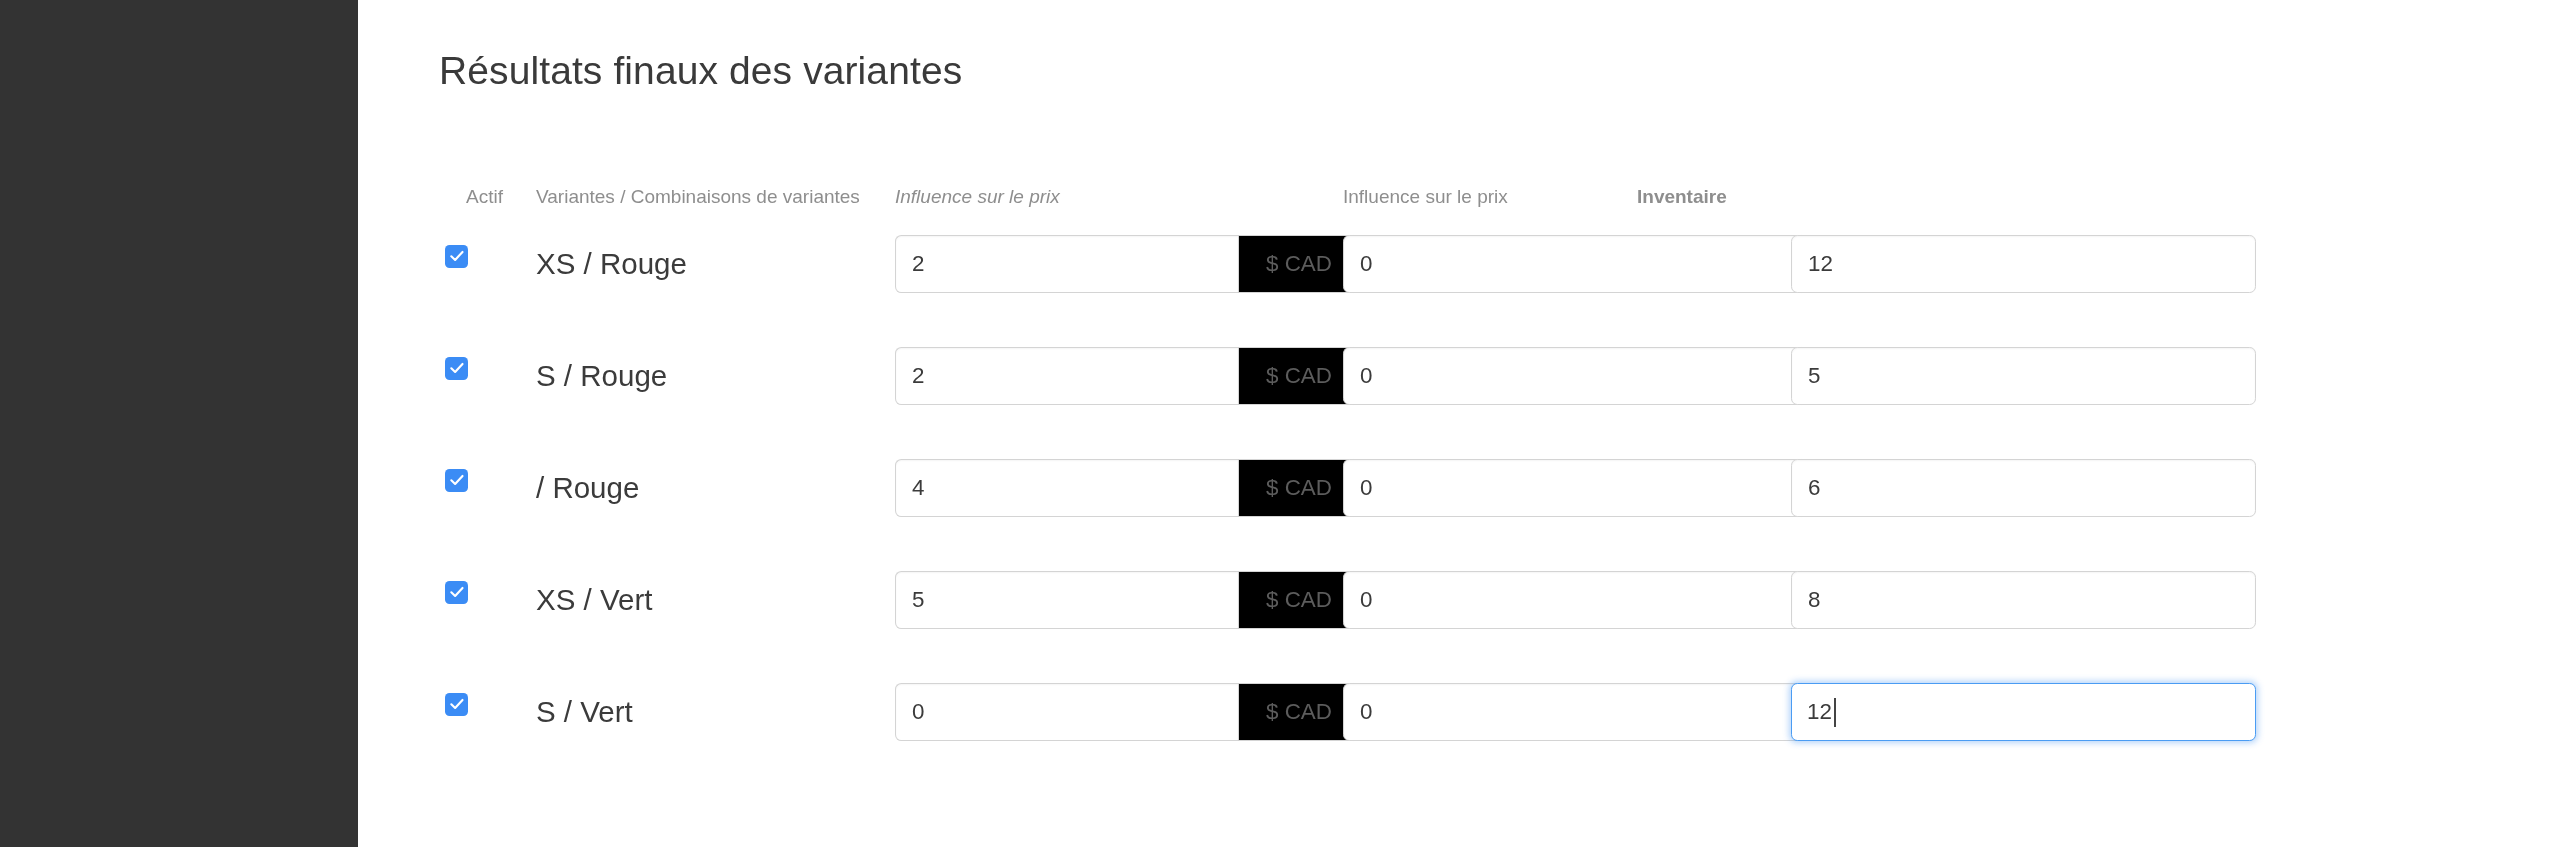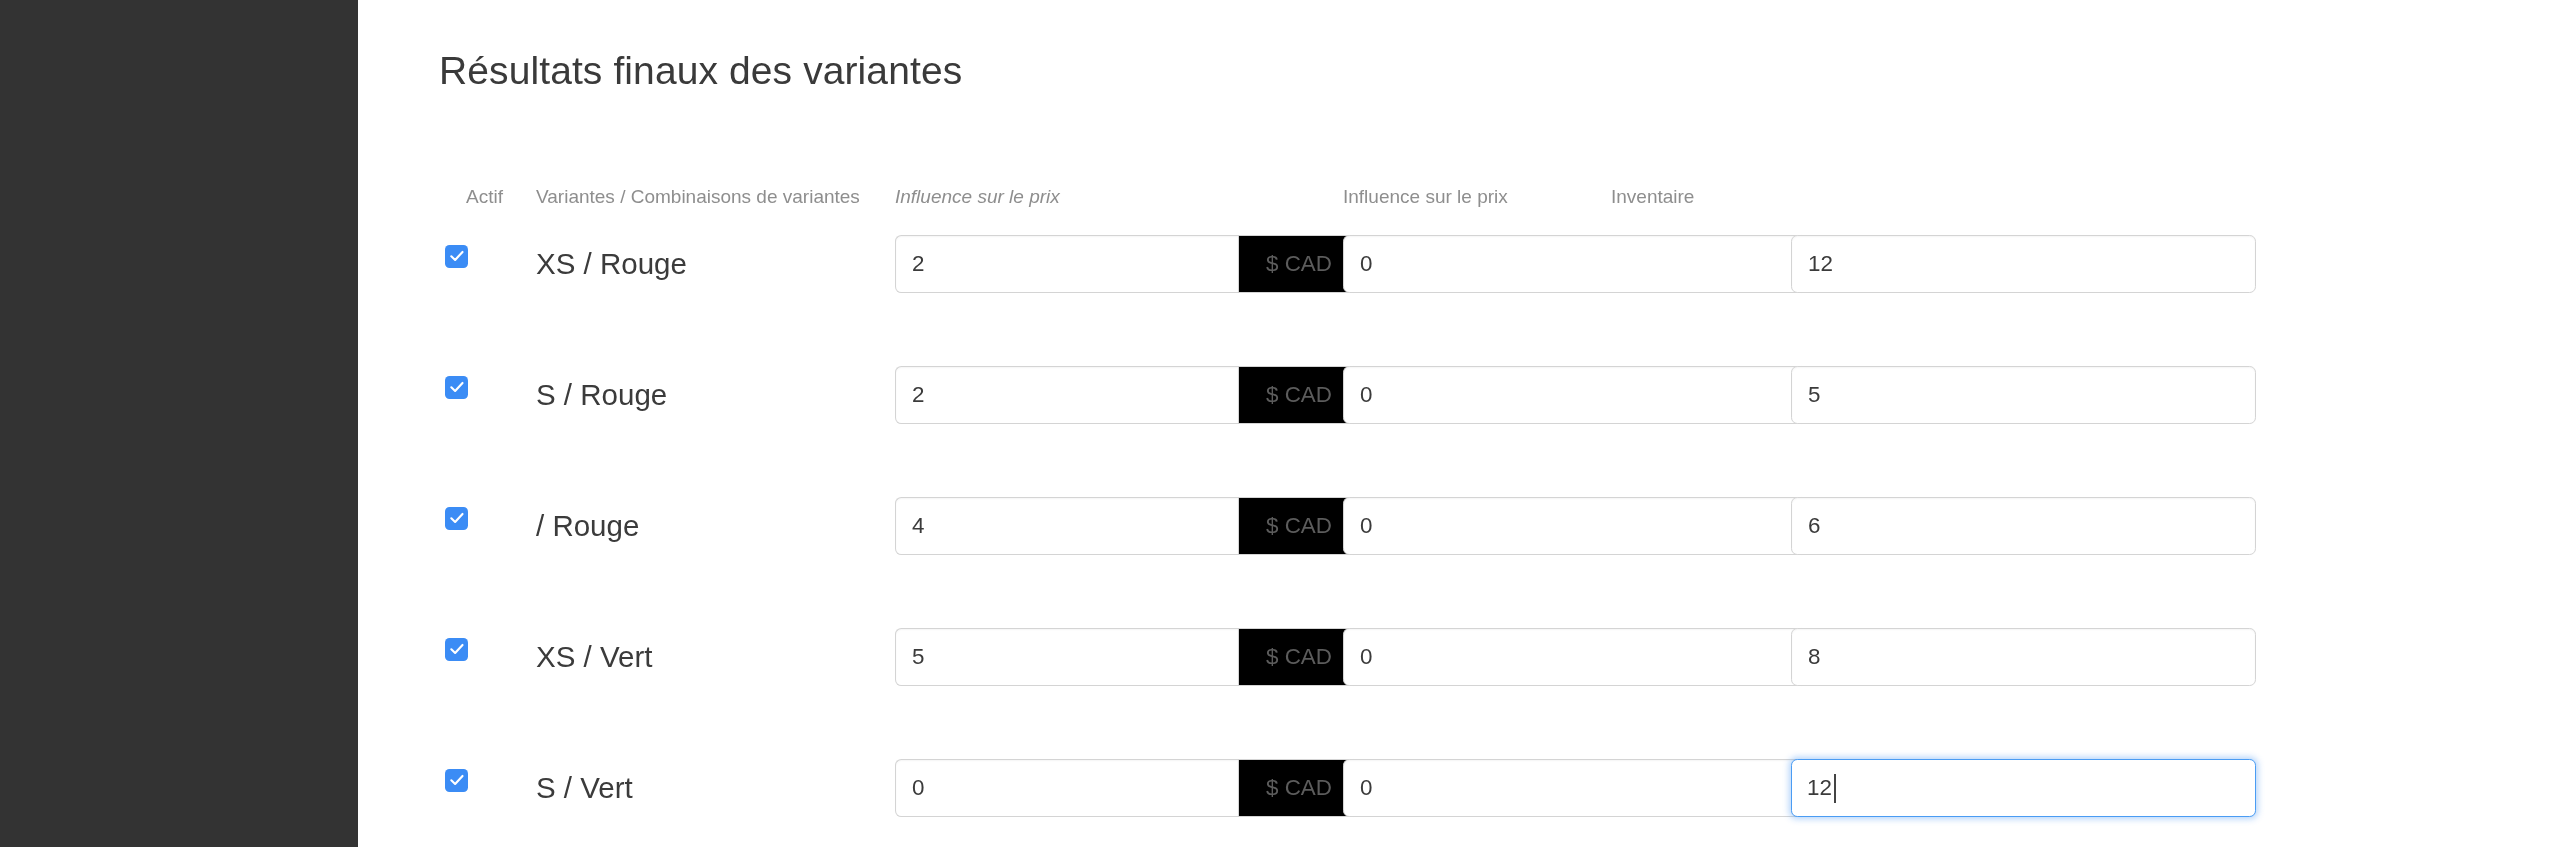--- a/index.html
+++ b/index.html
@@ -72,32 +72,32 @@
     color: #8e8e8e;
     font-weight: 400;
     white-space: nowrap;
     line-height: 1.2;
   }
 
   .th-actif       { left: 8px; margin-left: 19px; }
   .th-variants    { left: 97px; }
   .th-price       { left: 456px; font-style: italic; }
   .th-weight      { left: 904px; }
-  .th-inventory   { left: 1172px; }
+  .th-inventory   { left: 1198px; font-weight: bold; }
 
   .table-body {
     position: relative;
     margin-top: 19px;
     height: 537px;
   }
 
   .variant-row {
     position: relative;
     height: 58px;
-    margin-bottom: 73px;
+    margin-bottom: 54px;
   }
 
   
   .cell-active {
     position: absolute;
     left: 6.3px;
     top: 9.8px;
     width: 23px;
     height: 23px;
   }

